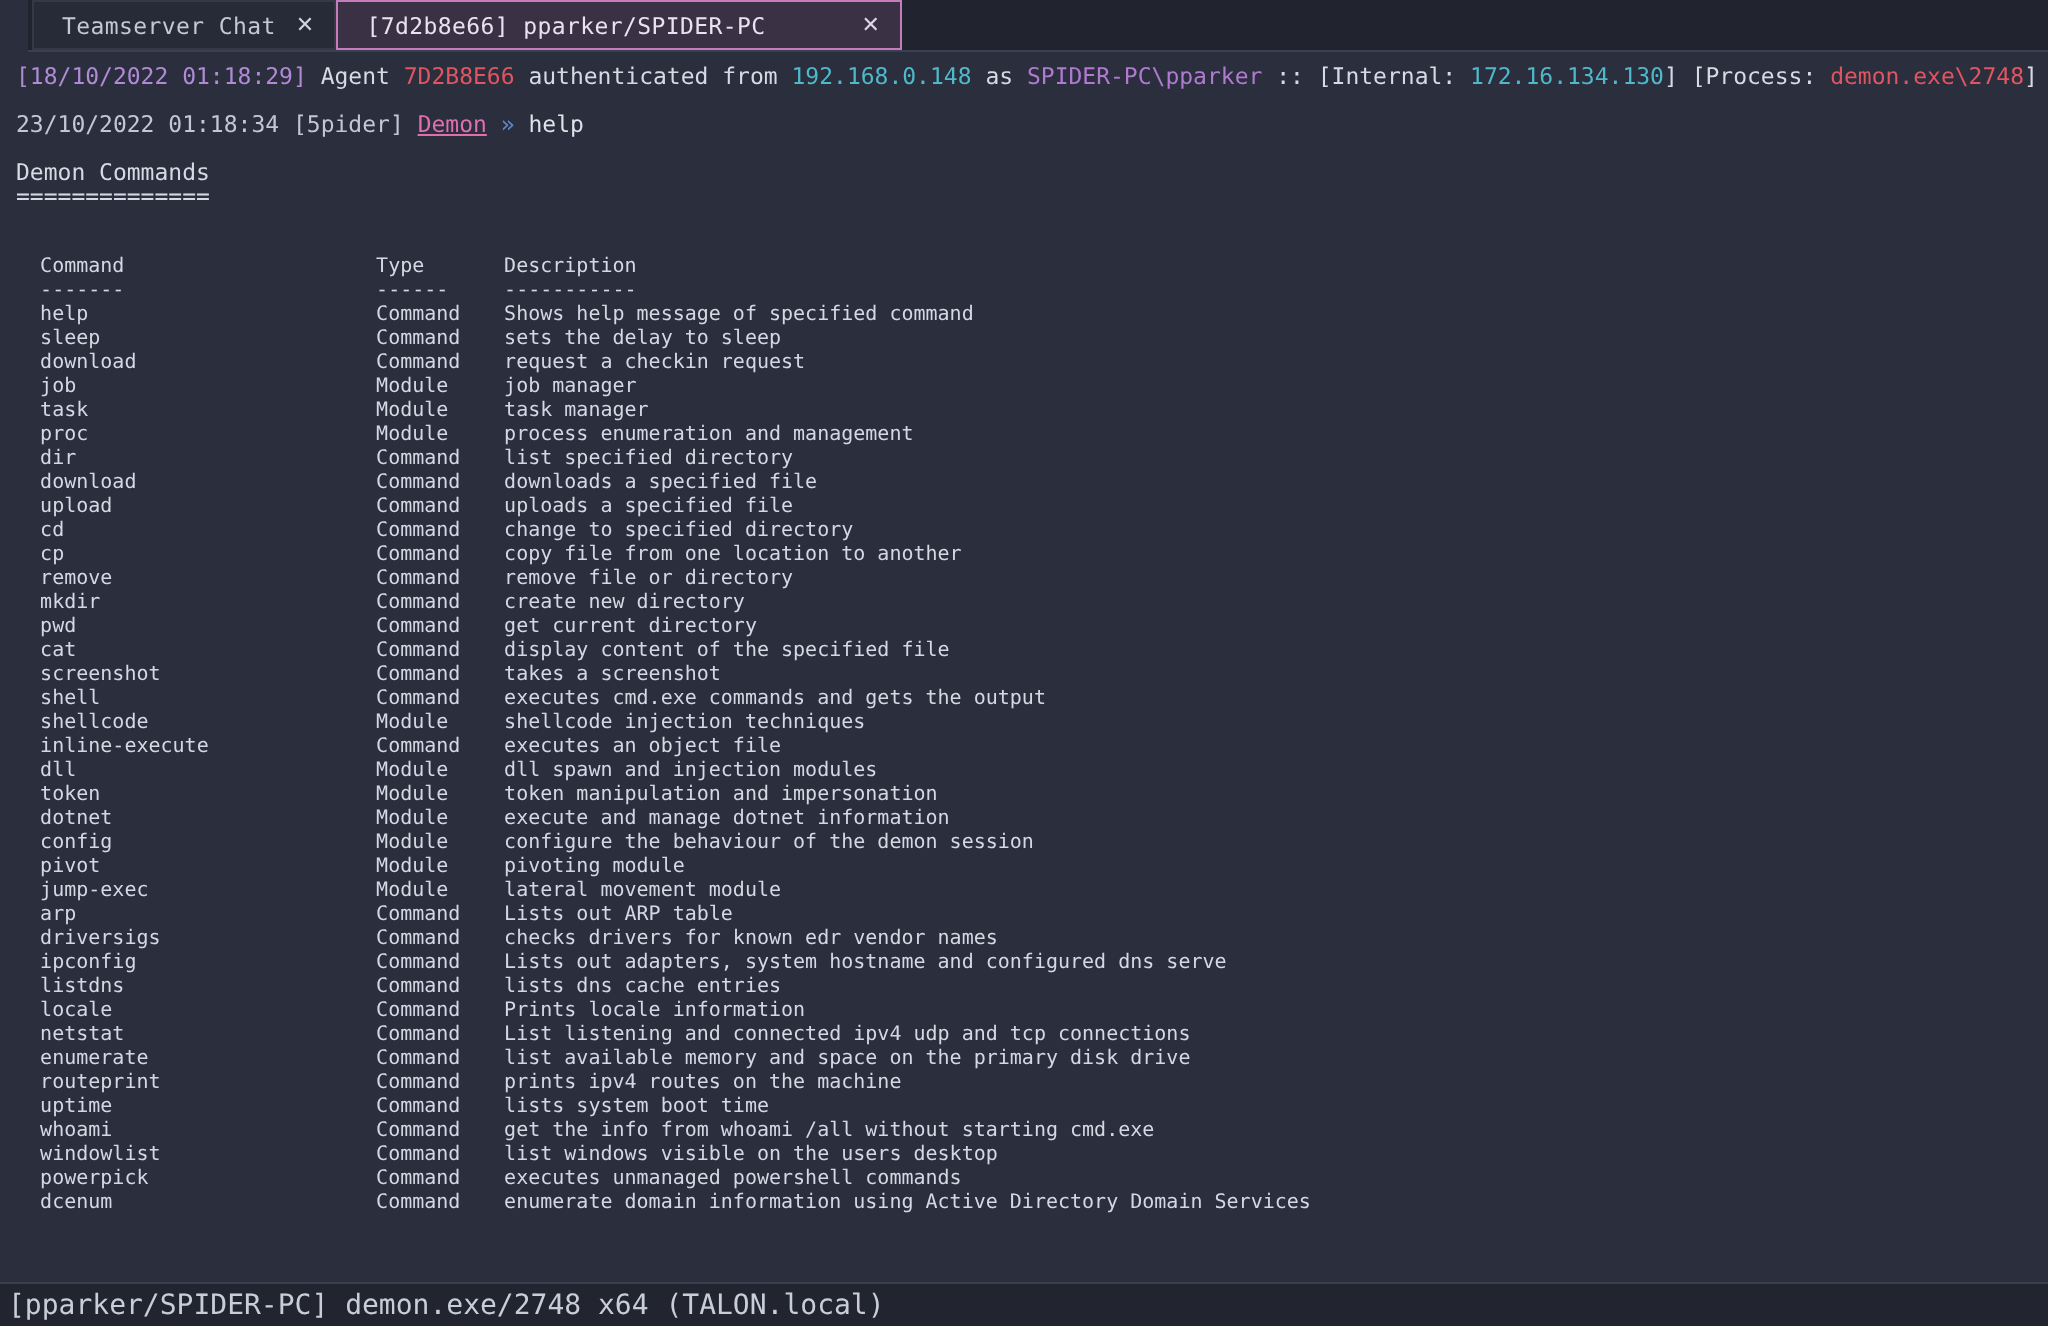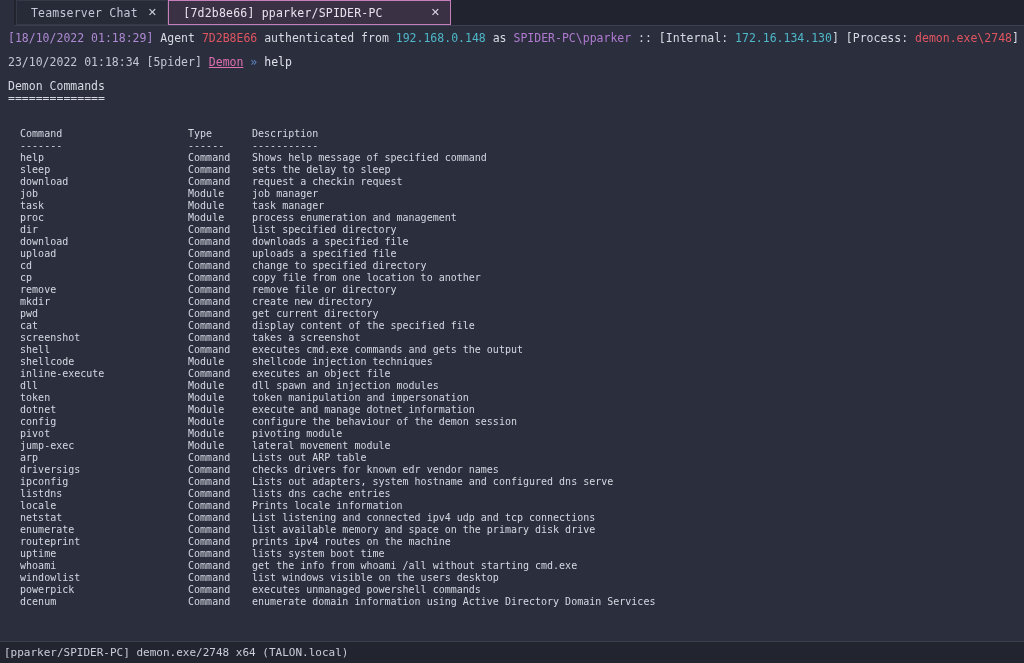--- a/index.html
+++ b/index.html
@@ -111,21 +111,21 @@
   
   .statusbar {
     height: 22px;
     min-height: 22px;
     background: #22252f;
     border-top: 1px solid #3a3e4d;
     display: flex;
     align-items: center;
     padding: 0 4px;
     box-sizing: border-box;
-    font-size: 11px;
+    font-size: 14px;
     color: #c9cdda;
     white-space: pre;
   }
 </style>
 </head>
 <body>
 
 <div id="app">
 
   <div class="tabbar">

